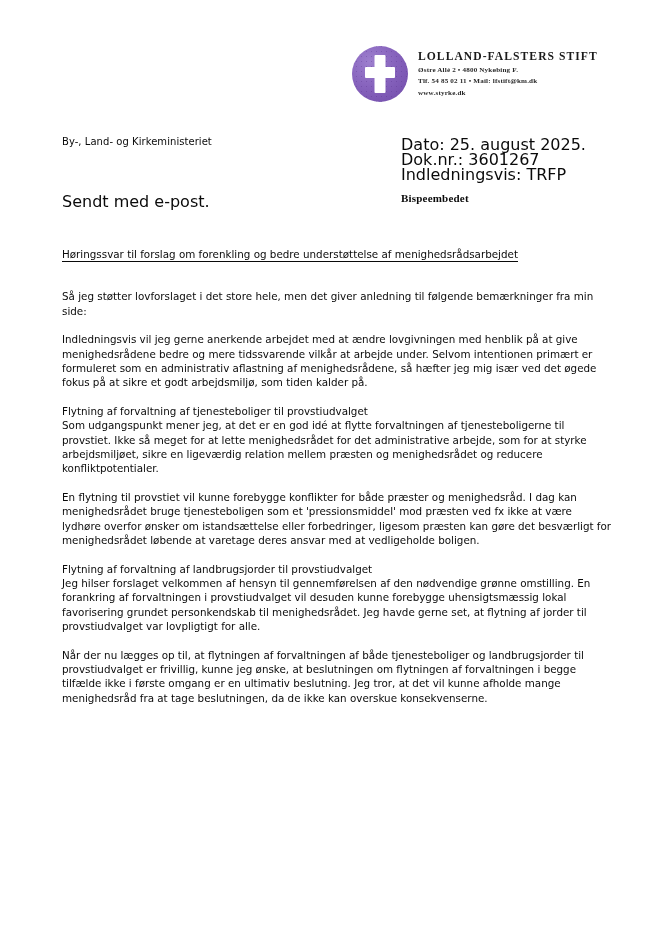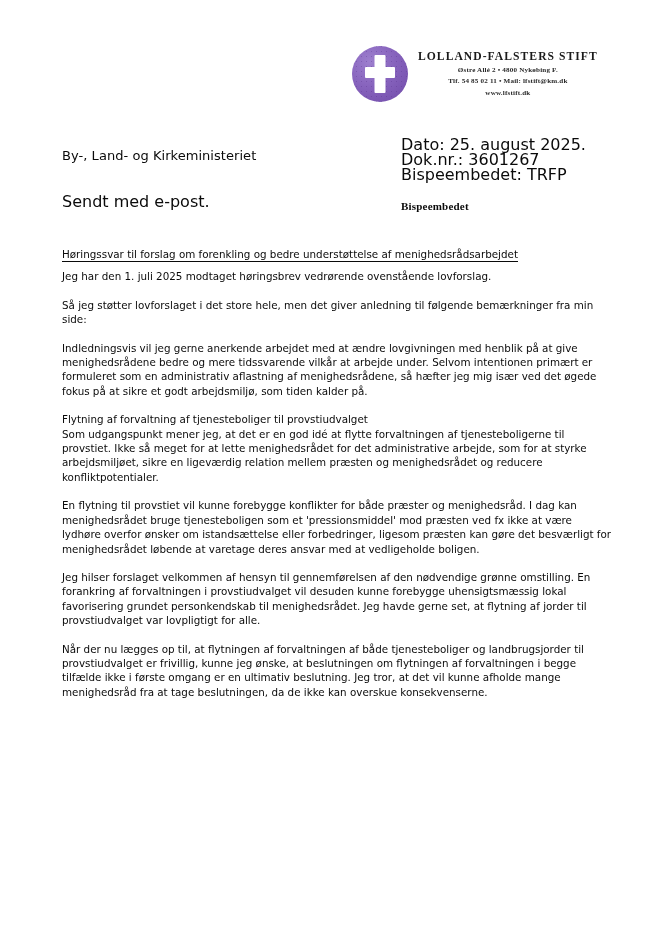--- a/index.html
+++ b/index.html
@@ -92,69 +92,68 @@
     white-space: nowrap;
   }
   .org-line {
     font-family: "Liberation Serif", serif;
     font-size: 7.1px;
     font-weight: bold;
     color: #2a2a2a;
     letter-spacing: 0.18px;
     margin-top: 3.2px;
     white-space: nowrap;
-    text-align: center;
   }
 
   
   .recipient {
     position: absolute;
     left: 62px;
-    top: 148px;
-    font-size: 13px;
+    top: 136px;
+    font-size: 10px;
     letter-spacing: 0.05px;
   }
   .sent-note {
     position: absolute;
     left: 62px;
     top: 192px;
     font-size: 16px;
   }
   .meta {
     position: absolute;
     left: 401px;
     top: 137px;
     font-size: 16px;
     line-height: 15.2px;
   }
   .meta-dept {
     position: absolute;
     left: 401px;
-    top: 200px;
+    top: 192px;
     font-family: "Liberation Serif", serif;
     font-size: 11px;
     font-weight: bold;
     letter-spacing: 0.2px;
   }
 
   
   .body-copy {
     position: absolute;
     left: 62px;
     top: 247px;
     width: 552px;
     font-size: 10.35px;
     line-height: 14.4px;
     text-align: left;
   }
   .doc-title {
     font-size: 10.35px;
     text-decoration: underline;
     text-underline-offset: 2.5px;
-    margin: 0 0 8px 0;
+    margin: 0 0 28px 0;
     font-weight: normal;
     line-height: 14.4px;
   }
   .para {
     margin: 0 0 14px 0;
   }
   .subhead {
     margin: 0;
     line-height: 14.4px;
   }
@@ -168,39 +167,39 @@
     <div class="logo-emblem">
       <div class="disc"></div>
       <div class="speckle"></div>
       <div class="cross-v"></div>
       <div class="cross-h"></div>
     </div>
     <div class="org-block">
       <div class="org-name">LOLLAND-FALSTERS STIFT</div>
       <div class="org-line">Østre Allé 2  •  4800 Nykøbing F.</div>
       <div class="org-line">Tlf. 54 85 02 11  •  Mail: lfstift@km.dk</div>
-      <div class="org-line">www.lfstift.dk</div>
+      <div class="org-line">www.styrke.dk</div>
     </div>
   </div>
 
   <div class="recipient">By-, Land- og Kirkeministeriet</div>
   <div class="sent-note">Sendt med e-post.</div>
 
   <div class="meta">
     <div>Dato: 25. august 2025.</div>
     <div>Dok.nr.: 3601267</div>
-    <div>Bispeembedet: TRFP</div>
+    <div>Indledningsvis: TRFP</div>
   </div>
   <div class="meta-dept">Bispeembedet</div>
 
   <div class="body-copy">
     <div class="doc-title">Høringssvar til forslag om forenkling og bedre understøttelse af menighedsrådsarbejdet</div>
-    <p class="para">Jeg har den 1. juli 2025 modtaget høringsbrev vedrørende ovenstående lovforslag.</p>
     <p class="para">Så jeg støtter lovforslaget i det store hele, men det giver anledning til følgende bemærkninger fra min side:</p>
     <p class="para">Indledningsvis vil jeg gerne anerkende arbejdet med at ændre lovgivningen med henblik på at give menighedsrådene bedre og mere tidssvarende vilkår at arbejde under. Selvom intentionen primært er formuleret som en administrativ aflastning af menighedsrådene, så hæfter jeg mig især ved det øgede fokus på at sikre et godt arbejdsmiljø, som tiden kalder på.</p>
     <p class="subhead">Flytning af forvaltning af tjenesteboliger til provstiudvalget</p>
     <p class="para">Som udgangspunkt mener jeg, at det er en god idé at flytte forvaltningen af tjenesteboligerne til provstiet. Ikke så meget for at lette menighedsrådet for det administrative arbejde, som for at styrke arbejdsmiljøet, sikre en ligeværdig relation mellem præsten og menighedsrådet og reducere konfliktpotentialer.</p>
     <p class="para">En flytning til provstiet vil kunne forebygge konflikter for både præster og menighedsråd. I dag kan menighedsrådet bruge tjenesteboligen som et 'pressionsmiddel' mod præsten ved fx ikke at være lydhøre overfor ønsker om istandsættelse eller forbedringer, ligesom præsten kan gøre det besværligt for menighedsrådet løbende at varetage deres ansvar med at vedligeholde boligen.</p>
+    <p class="subhead">Flytning af forvaltning af landbrugsjorder til provstiudvalget</p>
     <p class="para">Jeg hilser forslaget velkommen af hensyn til gennemførelsen af den nødvendige grønne omstilling. En forankring af forvaltningen i provstiudvalget vil desuden kunne forebygge uhensigtsmæssig lokal favorisering grundet personkendskab til menighedsrådet. Jeg havde gerne set, at flytning af jorder til provstiudvalget var lovpligtigt for alle.</p>
     <p class="para">Når der nu lægges op til, at flytningen af forvaltningen af både tjenesteboliger og landbrugsjorder til provstiudvalget er frivillig, kunne jeg ønske, at beslutningen om flytningen af forvaltningen i begge tilfælde ikke i første omgang er en ultimativ beslutning. Jeg tror, at det vil kunne afholde mange menighedsråd fra at tage beslutningen, da de ikke kan overskue konsekvenserne.</p>
   </div>
 
 </div>
 
 </body></html>

